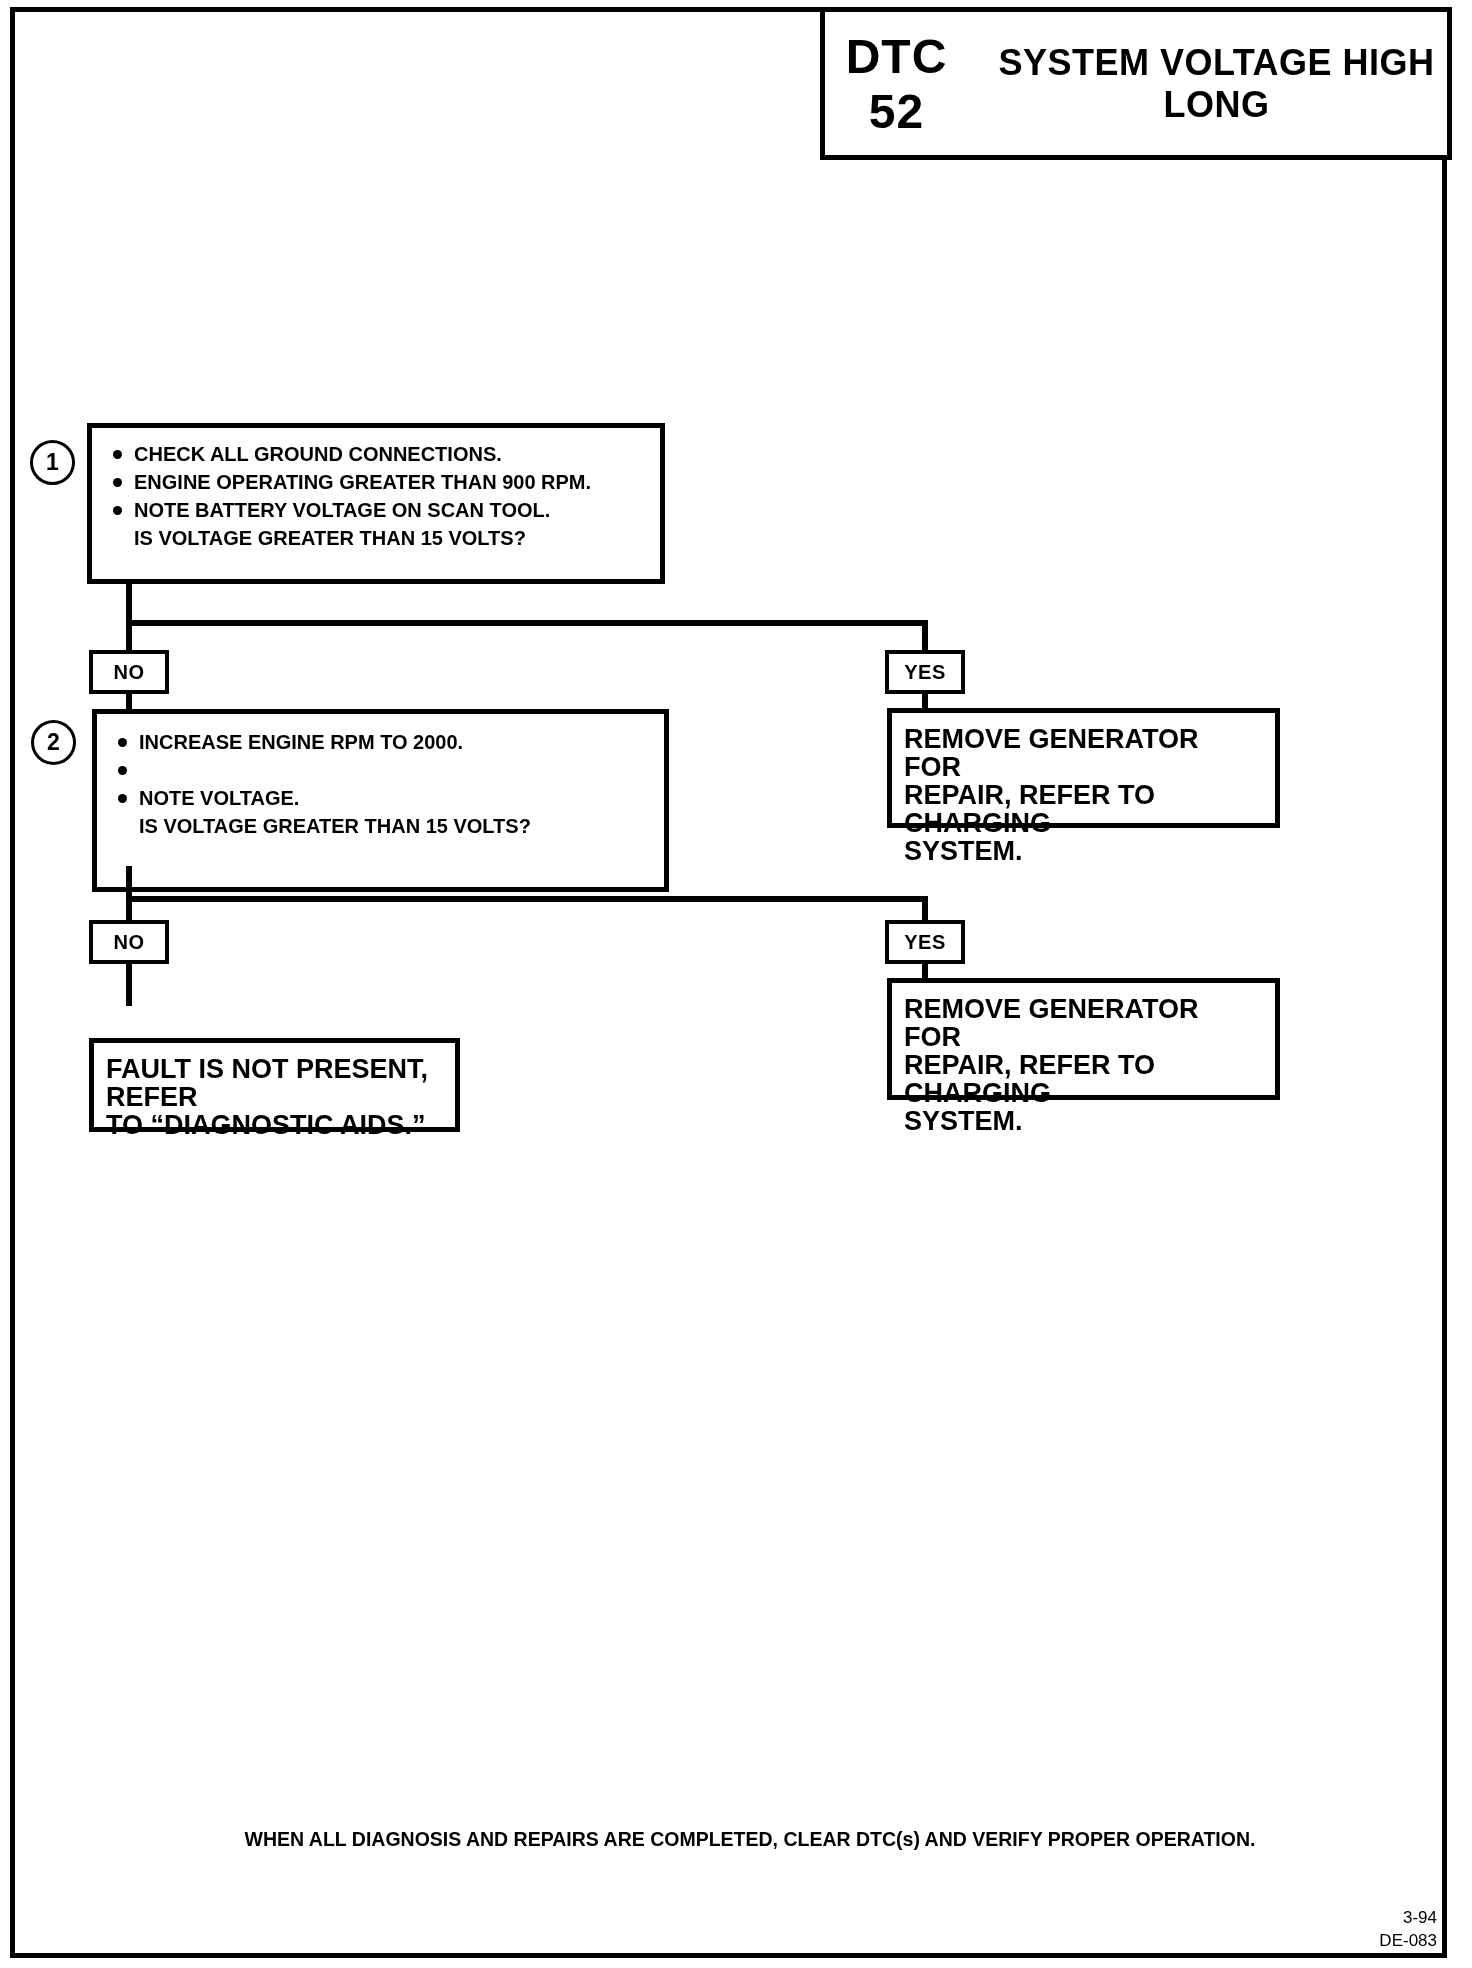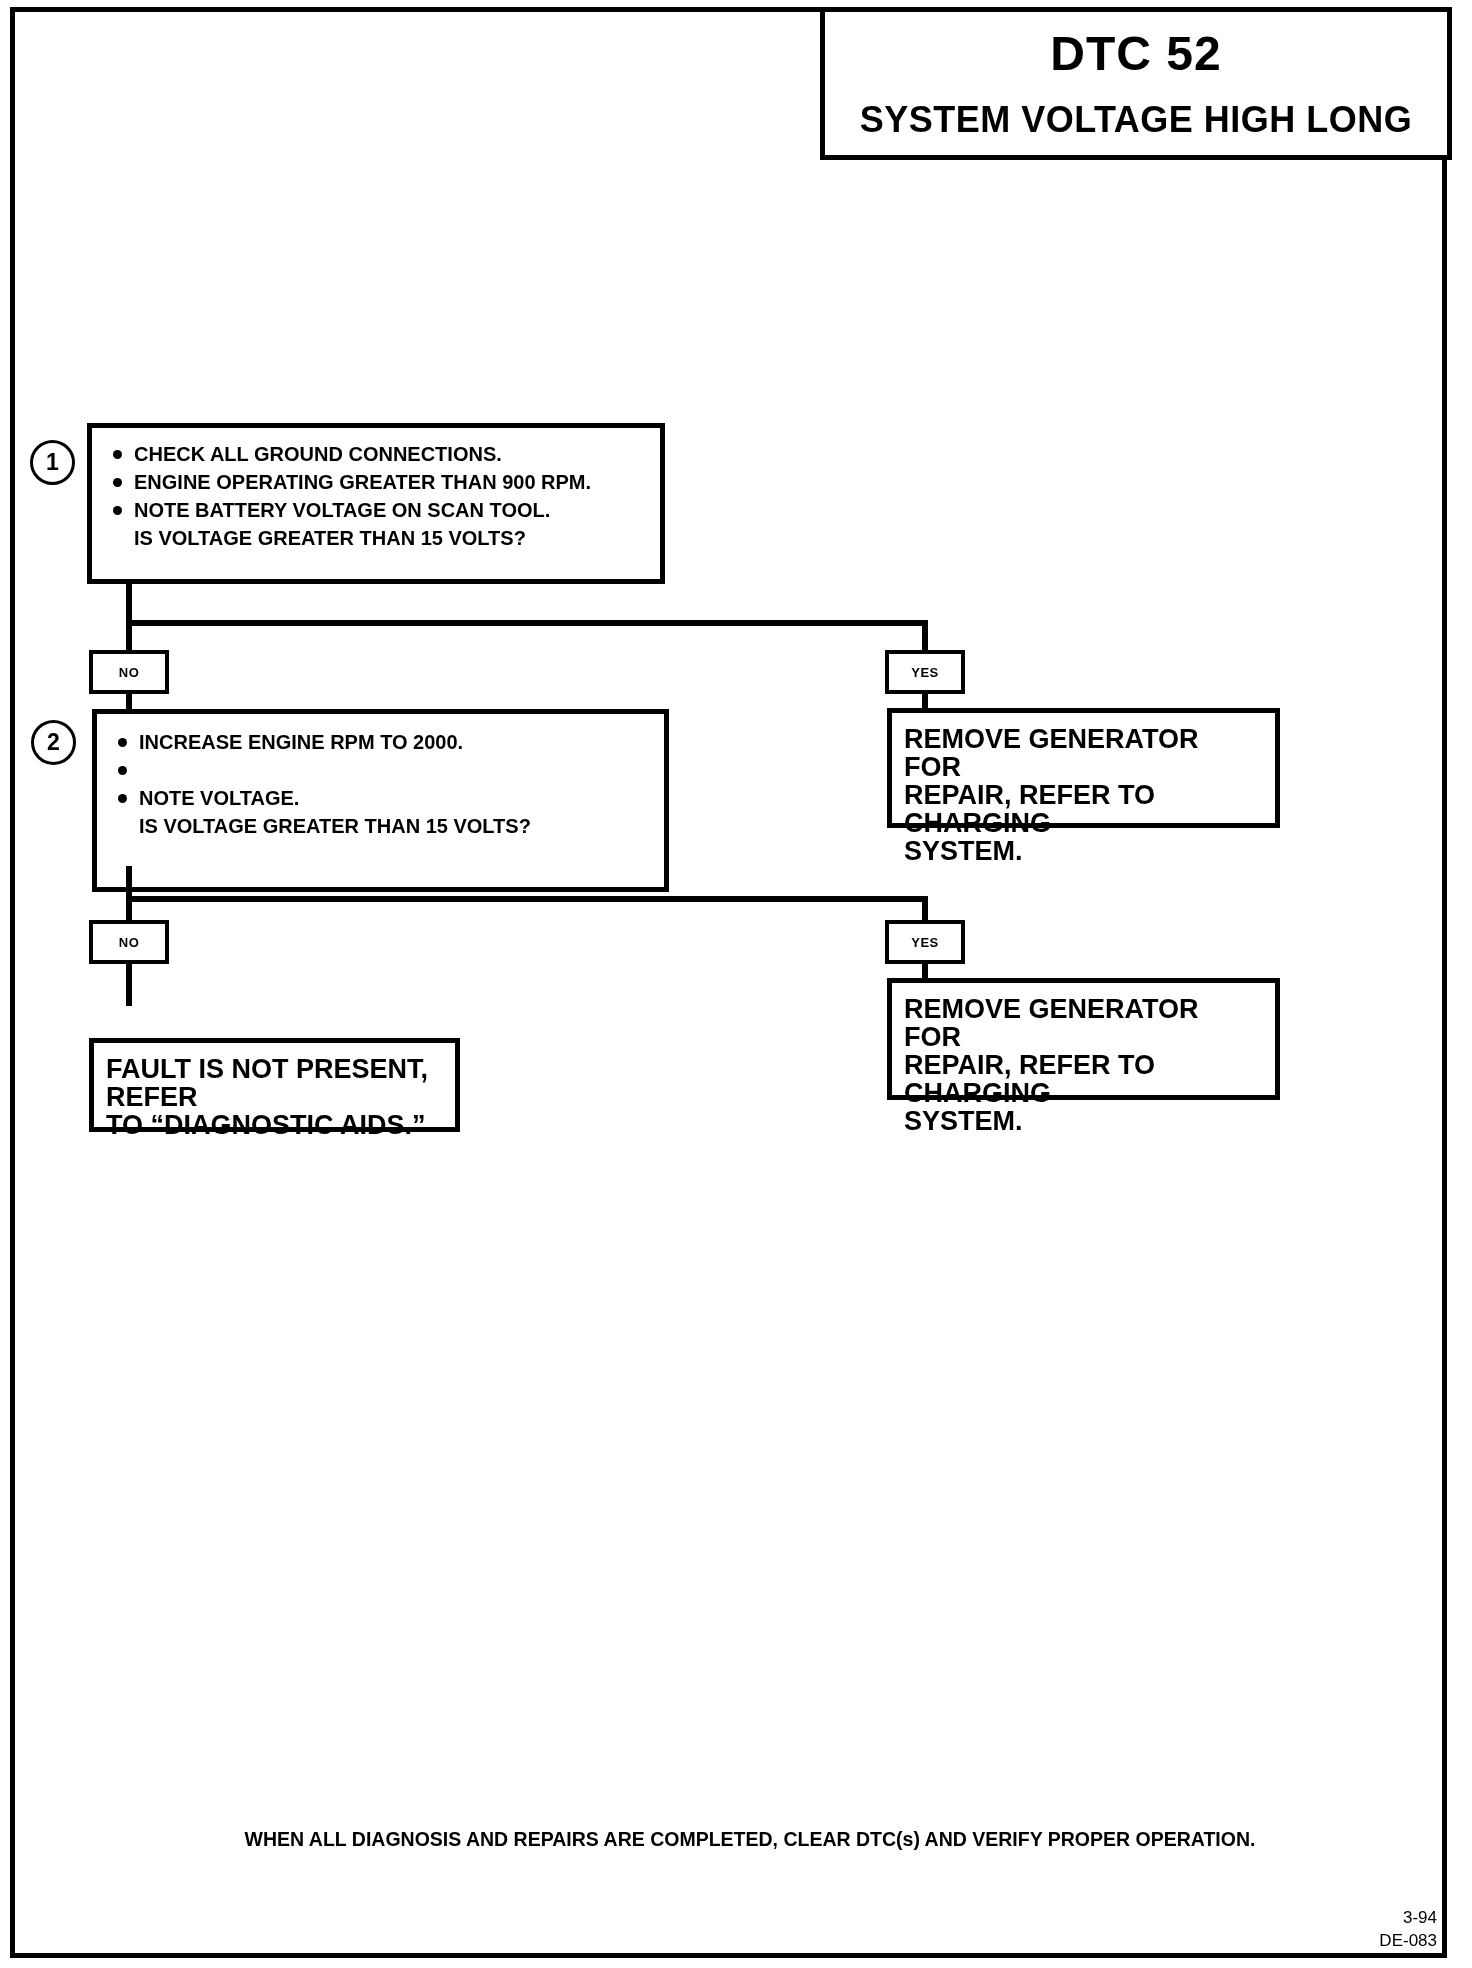--- a/index.html
+++ b/index.html
@@ -22,21 +22,21 @@
   }
 
   
   .title-box {
     position: absolute;
     left: 820px; top: 7px;
     width: 632px; height: 153px;
     border: 5px solid #000;
     background: #fff;
     display: flex;
-    flex-direction: column;
+    flex-direction: row;
     align-items: center;
     justify-content: center;
     gap: 18px;
     text-align: center;
   }
   .dtc-code { font-size: 48px; font-weight: bold; letter-spacing: 1px; }
   .dtc-name { font-size: 36px; font-weight: bold; letter-spacing: 0.5px; }
 
   
   .step-box {
@@ -74,21 +74,21 @@
     font-size: 23px; font-weight: bold;
   }
 
   
   .decision-box {
     position: absolute;
     width: 80px; height: 44px;
     border: 4px solid #000;
     background: #fff;
     display: flex; align-items: center; justify-content: center;
-    font-size: 13px; font-weight: bold;
+    font-size: 20px; font-weight: bold;
     letter-spacing: 0.5px;
   }
 
   
   .outcome-box {
     position: absolute;
     border: 5px solid #000;
     background: #fff;
     padding: 12px 12px;
     font-size: 27px;

